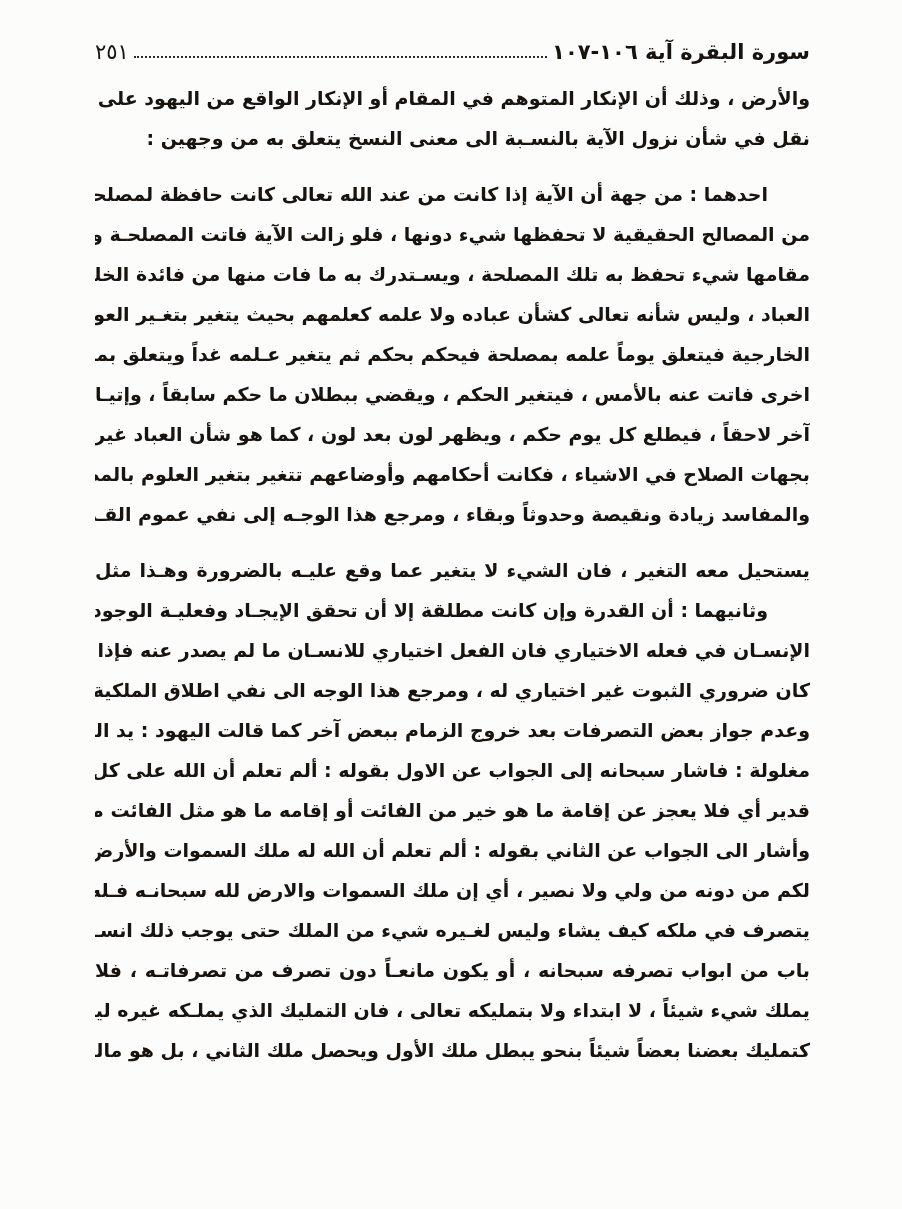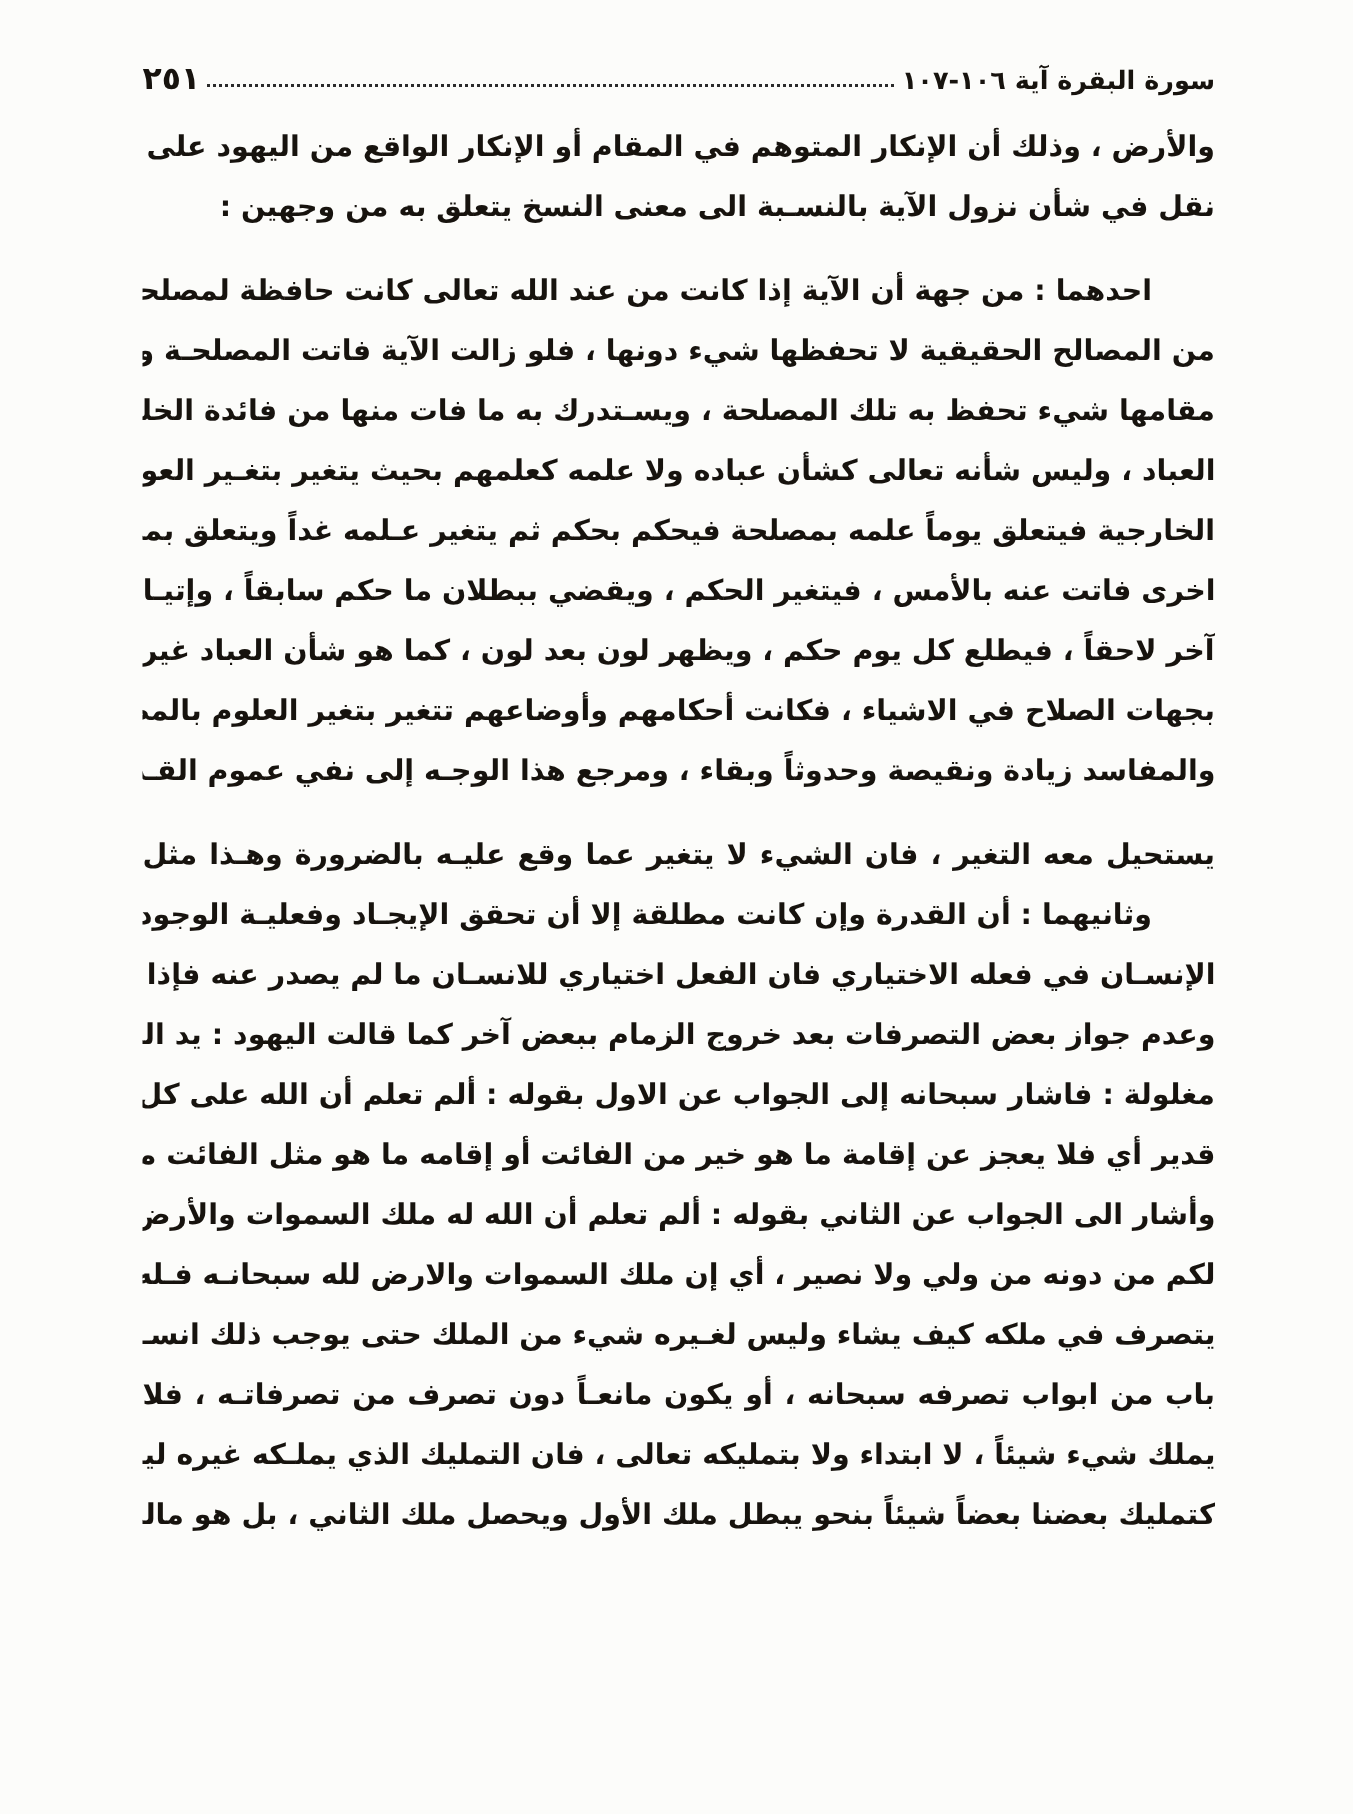--- a/index.html
+++ b/index.html
@@ -26,34 +26,34 @@
     direction: rtl;
   }
   
   .running-head {
     display: flex;
     align-items: flex-end;
     margin: 30px 92px 0 95px;
     height: 34px;
   }
   .head-title {
-    font-size: 17px;
+    font-size: 21px;
     font-weight: 700;
     white-space: nowrap;
     letter-spacing: 0px;
   }
   .head-leader {
     flex: 1 1 auto;
     border-bottom: 2.5px dotted #2b2b2b;
     margin: 0 5px 6px 5px;
     height: 1px;
   }
   .head-pagenum {
     font-size: 21px;
-    font-weight: 700;
+    font-weight: 400;
     white-space: nowrap;
     letter-spacing: 1.5px;
   }
   
   .text-block {
     margin: 14px 92px 0 95px;
     font-size: 19px;
     font-weight: 700;
   }
   .para { margin: 0 0 16px 0; }
@@ -98,20 +98,21 @@
         <div class="line">الخارجية فيتعلق يوماً علمه بمصلحة فيحكم بحكم ثم يتغير عـلمه غداً ويتعلق بمصلحـة</div>
         <div class="line">اخرى فاتت عنه بالأمس ، فيتغير الحكم ، ويقضي ببطلان ما حكم سابقاً ، وإتيـان</div>
         <div class="line">آخر لاحقاً ، فيطلع كل يوم حكم ، ويظهر لون بعد لون ، كما هو شأن العباد غير المحيطين</div>
         <div class="line">بجهات الصلاح في الاشياء ، فكانت أحكامهم وأوضاعهم تتغير بتغير العلوم بالمصالح</div>
         <div class="line">والمفاسد زيادة ونقيصة وحدوثاً وبقاء ، ومرجع هذا الوجـه إلى نفي عموم القـدرة</div>
       </div>
       <div class="para">
         <div class="line">يستحيل معه التغير ، فان الشيء لا يتغير عما وقع عليـه بالضرورة وهـذا مثل</div>
         <div class="line indent">وثانيهما : أن القدرة وإن كانت مطلقة إلا أن تحقق الإيجـاد وفعليـة الوجود</div>
         <div class="line">الإنسـان في فعله الاختياري فان الفعل اختياري للانسـان ما لم يصدر عنه فإذا صدر</div>
+        <div class="line">كان ضروري الثبوت غير اختياري له ، ومرجع هذا الوجه الى نفي اطلاق الملكية</div>
         <div class="line">وعدم جواز بعض التصرفات بعد خروج الزمام ببعض آخر كما قالت اليهود : يد الله</div>
         <div class="line">مغلولة : فاشار سبحانه إلى الجواب عن الاول بقوله : ألم تعلم أن الله على كل شيء</div>
         <div class="line">قدير أي فلا يعجز عن إقامة ما هو خير من الفائت أو إقامه ما هو مثل الفائت مقامه</div>
         <div class="line">وأشار الى الجواب عن الثاني بقوله : ألم تعلم أن الله له ملك السموات والأرض ومـا</div>
         <div class="line">لكم من دونه من ولي ولا نصير ، أي إن ملك السموات والارض لله سبحانـه فـله أن</div>
         <div class="line">يتصرف في ملكه كيف يشاء وليس لغـيره شيء من الملك حتى يوجب ذلك انسـداد</div>
         <div class="line">باب من ابواب تصرفه سبحانه ، أو يكون مانعـاً دون تصرف من تصرفاتـه ، فلا</div>
         <div class="line">يملك شيء شيئاً ، لا ابتداء ولا بتمليكه تعالى ، فان التمليك الذي يملـكه غيره ليس</div>
         <div class="line last">كتمليك بعضنا بعضاً شيئاً بنحو يبطل ملك الأول ويحصل ملك الثاني ، بل هو مالك</div>
       </div>

